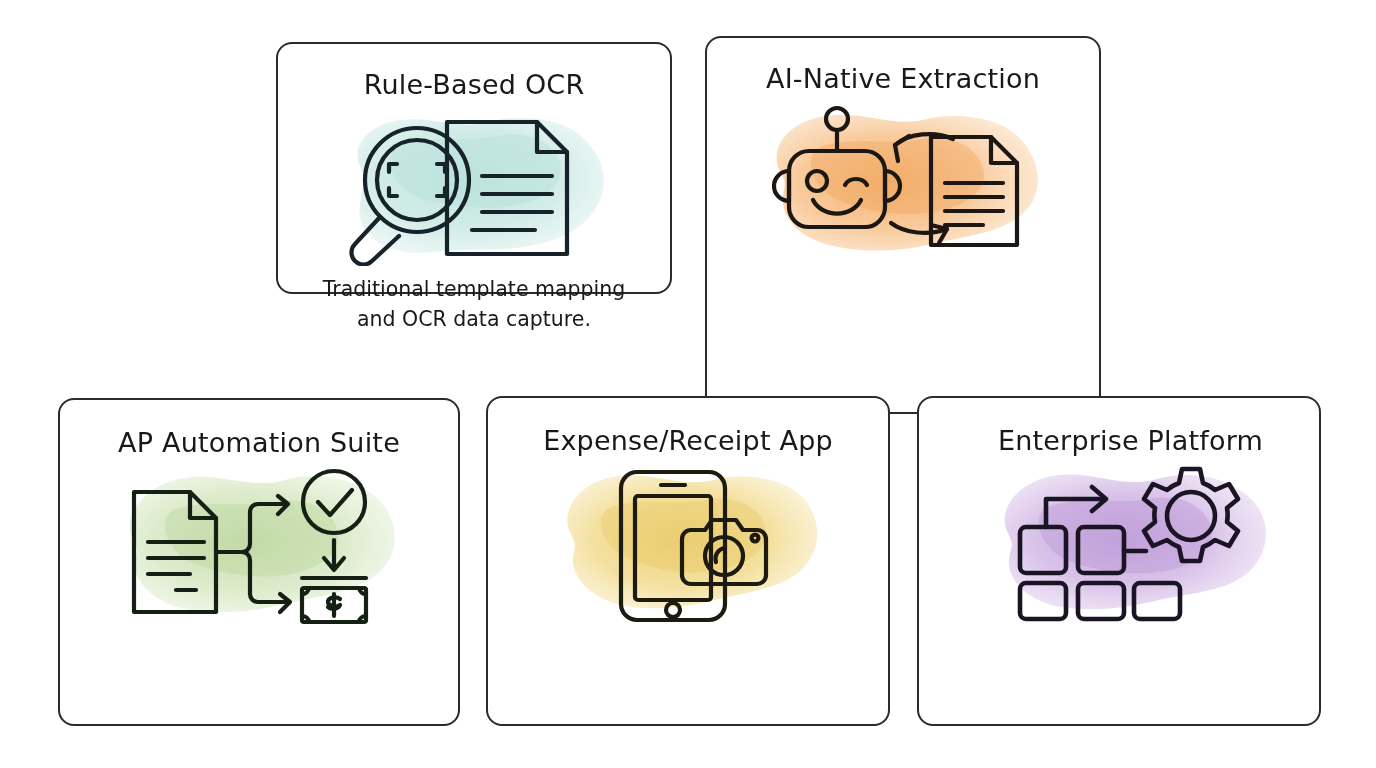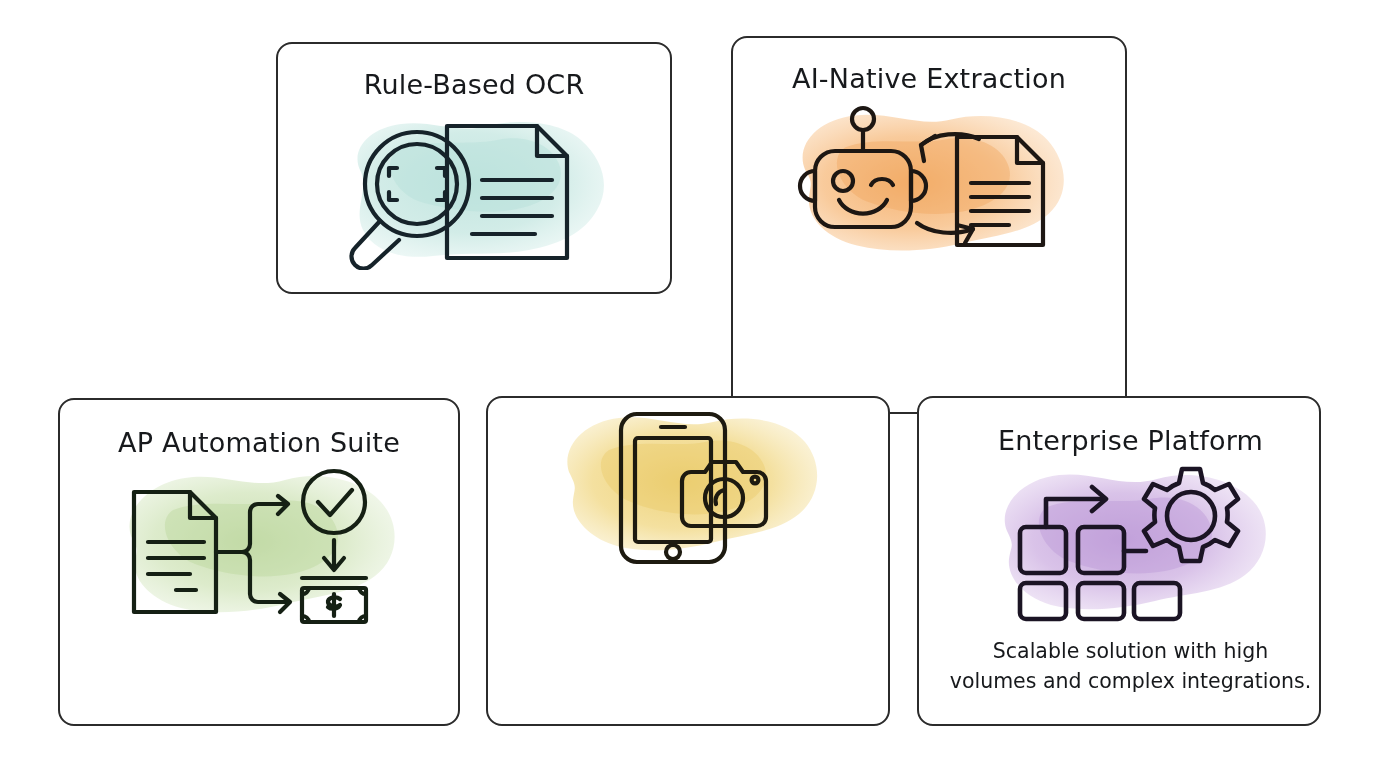--- a/index.html
+++ b/index.html
@@ -81,21 +81,21 @@
     z-index: 0;
     pointer-events: none;
   }
   .art-svg {
     position: relative;
     z-index: 1;
   }
 
   
   #card-rule-based-ocr      { left: 276px; top: 42px;  width: 396px; height: 252px; }
-  #card-ai-native-extraction{ left: 731px; top: 36px;  width: 396px; height: 378px; }
+  #card-ai-native-extraction{ left: 705px; top: 36px;  width: 396px; height: 378px; }
   #card-ap-automation-suite { left: 58px;  top: 398px; width: 402px; height: 328px; }
   #card-expense-receipt-app { left: 486px; top: 396px; width: 404px; height: 330px; }
   #card-enterprise-platform { left: 917px; top: 396px; width: 404px; height: 330px; padding-left: 23px; }
 </style>
 </head>
 <body>
 
 <div class="board">
 
   <div class="card row1" id="card-rule-based-ocr">
@@ -125,20 +125,22 @@
           <path d="M143,70 H213 M143,88 H213 M143,106 H213 M133,124 H196"></path>
 
           <circle cx="78" cy="74" r="52"></circle>
           <circle cx="78" cy="74" r="40"></circle>
           <path d="M41,111 L16,138 a12,12 0 0 0 17,17 L60,130"></path>
 
           <path d="M58,58 H50 V66 M98,58 H106 V66 M58,90 H50 V82 M98,90 H106 V82"></path>
         </g>
       </svg>
     </div>
+    <div class="card-caption">Traditional template mapping
+and OCR data capture.</div>
   </div>
 
   <div class="card row1" id="card-ai-native-extraction">
     <div class="card-title">AI-Native Extraction</div>
     <div class="card-art">
 
       <svg class="blob" width="300" height="165" viewBox="0 0 300 165">
         <defs>
           <radialGradient id="g2" cx="42%" cy="50%" r="62%">
             <stop offset="0%" stop-color="#f4ae69" stop-opacity="0.95"></stop>
@@ -224,20 +226,21 @@
           <rect x="184" y="122" width="64" height="34" rx="2"></rect>
           <path d="M184,128 a7,7 0 0 0 7,-6 M248,128 a7,7 0 0 1 -7,-6 M184,150 a7,7 0 0 1 7,6 M248,150 a7,7 0 0 0 -7,6"></path>
           <path d="M216,128 V150"></path>
           <path d="M222,133 a7,5 0 0 0 -12,2 a7,5 0 0 0 12,4 a7,5 0 0 1 -12,2"></path>
         </g>
       </svg>
     </div>
   </div>
 
   <div class="card row2" id="card-expense-receipt-app">
+    <div class="card-title">Expense/Receipt App</div>
     <div class="card-art">
 
       <svg class="blob" width="290" height="160" viewBox="0 0 290 160">
         <defs>
           <radialGradient id="g4" cx="46%" cy="48%" r="62%">
             <stop offset="0%" stop-color="#ecce6e" stop-opacity="0.92"></stop>
             <stop offset="58%" stop-color="#f3dd95" stop-opacity="0.9"></stop>
             <stop offset="100%" stop-color="#f8ecc3" stop-opacity="0.55"></stop>
           </radialGradient>
         </defs>
@@ -300,17 +303,15 @@
 
           <path d="M118,86 H140"></path>
 
           <path d="M176,4 h18 l3,14 a40,40 0 0 1 12,7 l14,-6 l9,15 l-11,9 a40,40 0 0 1 0,14
                    l11,9 l-9,15 l-14,-6 a40,40 0 0 1 -12,7 l-3,14 h-18 l-3,-14 a40,40 0 0 1 -12,-7
                    l-14,6 l-9,-15 l11,-9 a40,40 0 0 1 0,-14 l-11,-9 l9,-15 l14,6 a40,40 0 0 1 12,-7 Z"></path>
           <circle cx="185" cy="51" r="24"></circle>
         </g>
       </svg>
     </div>
-    <div class="card-caption">Scalable solution with high
-volumes and complex integrations.</div>
   </div>
 
 </div>
 
 </body></html>

